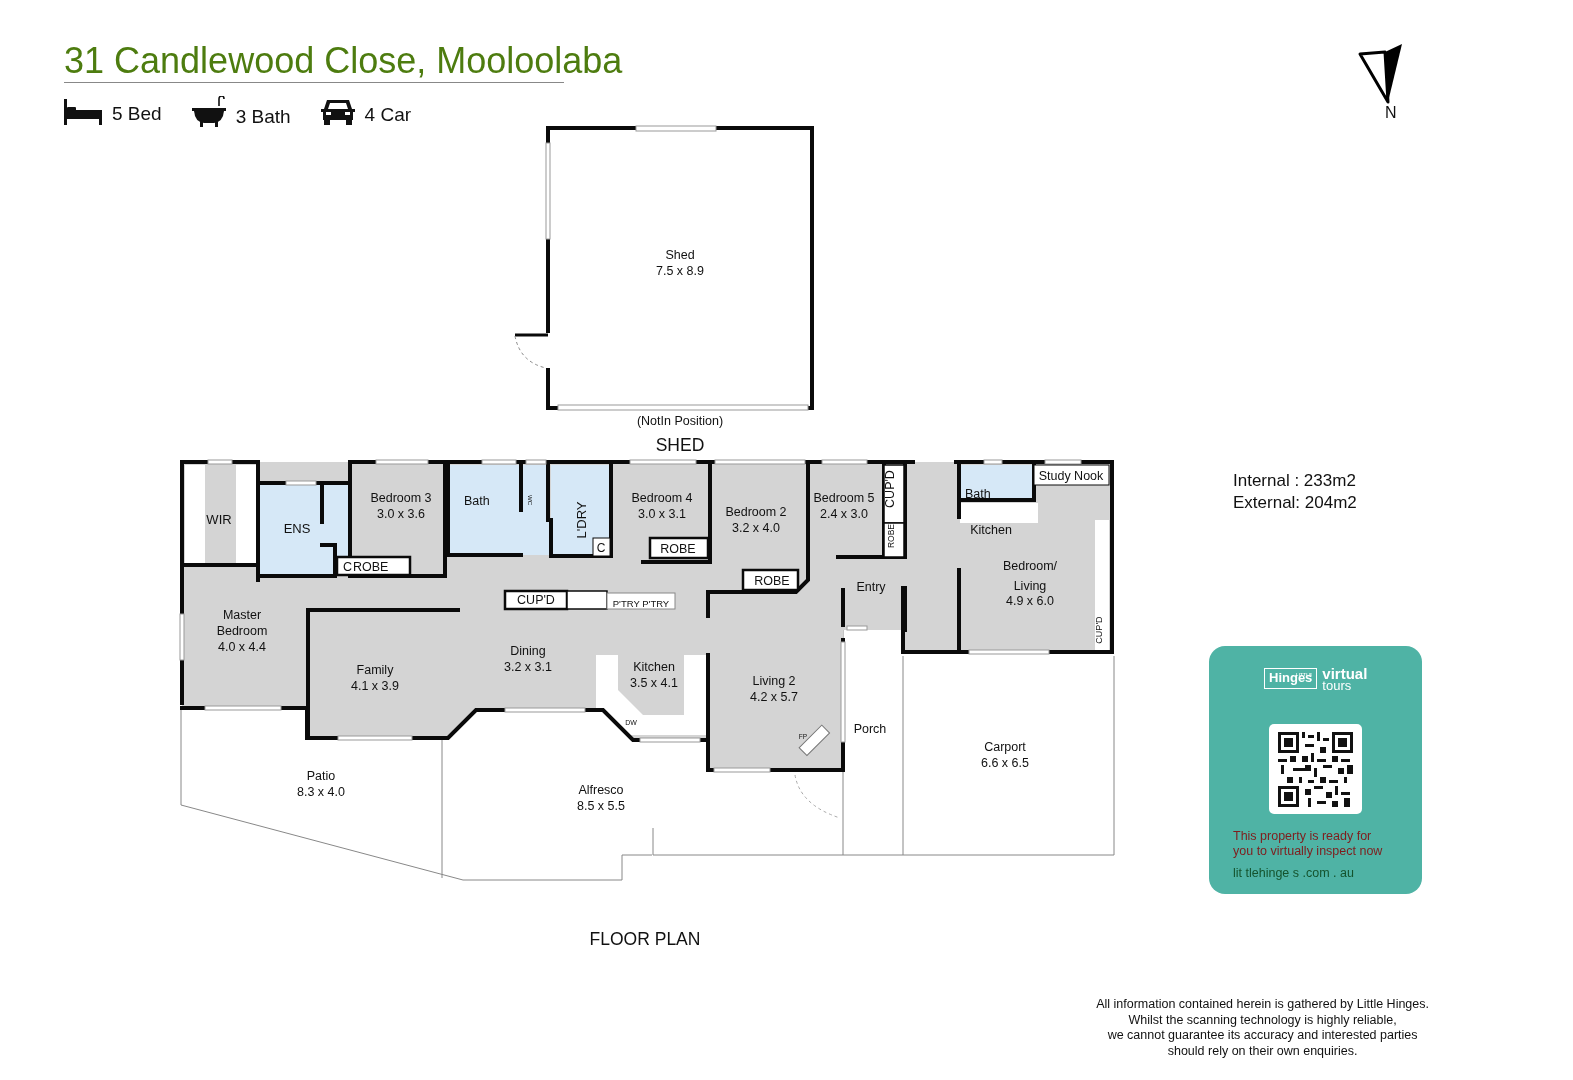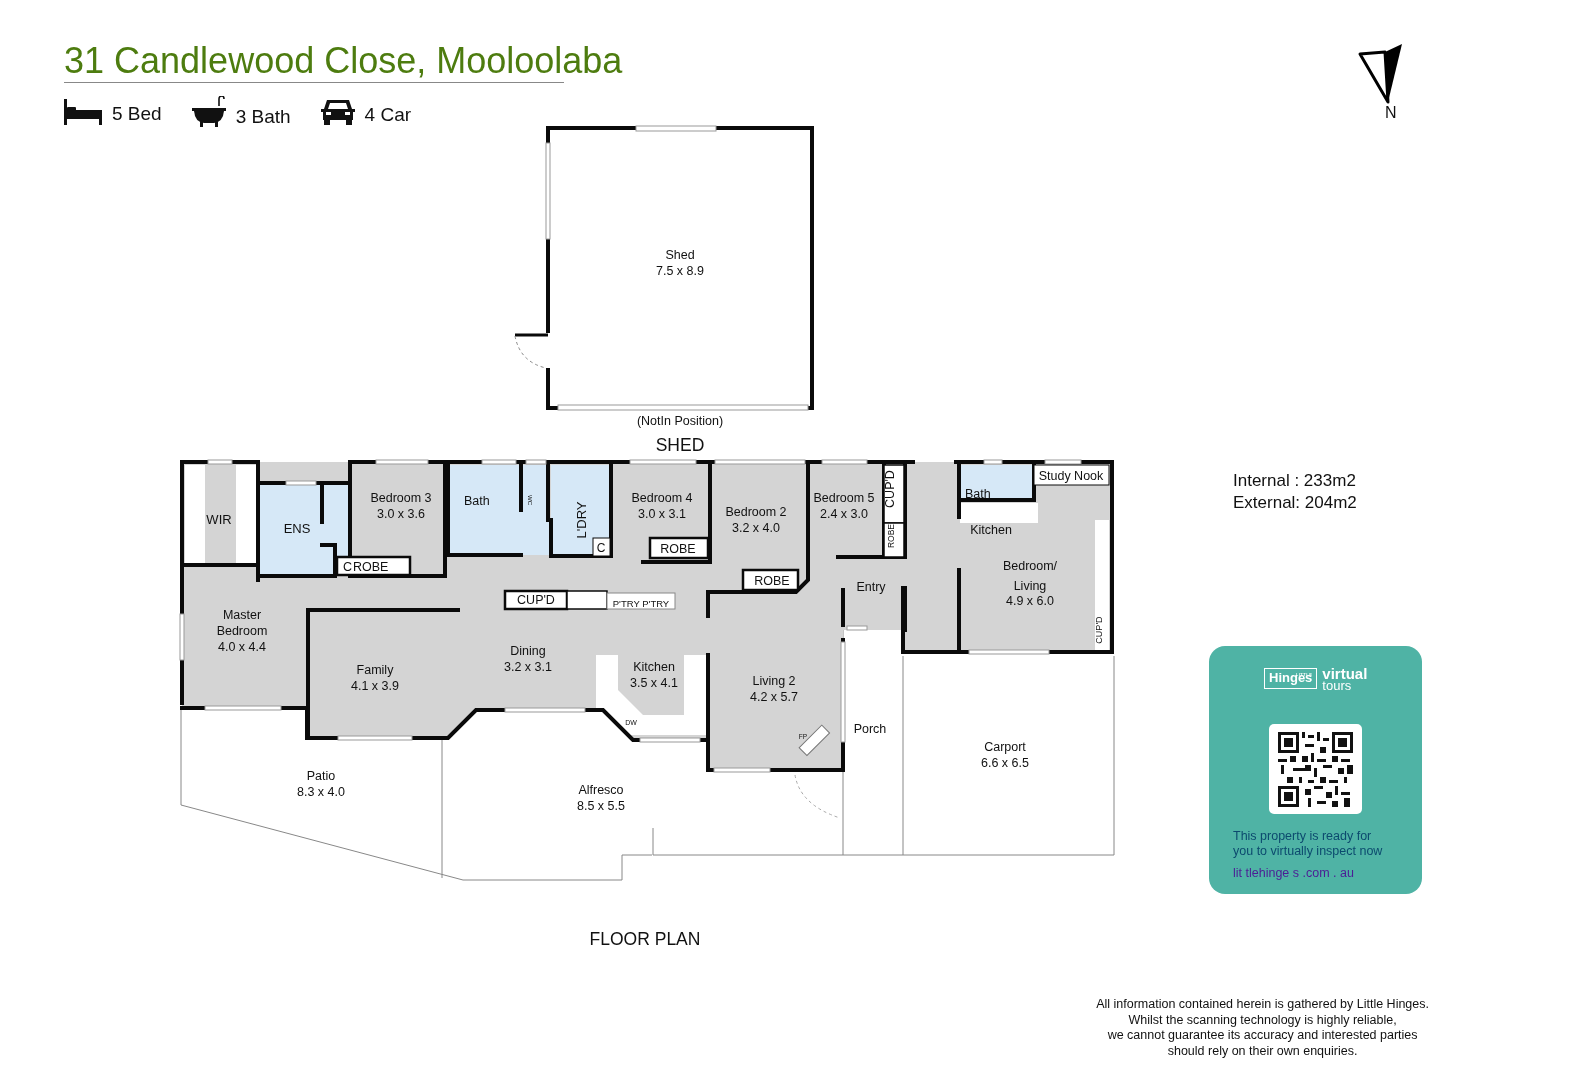--- a/index.html
+++ b/index.html
@@ -18,22 +18,22 @@
           background: #4fb3a5; border-radius: 16px; color: #fff; }
   .card-logo { position: absolute; left: 55px; top: 22px; display: flex; align-items: flex-start; }
   .logo-box { border: 1.5px solid #fff; border-radius: 0; padding: 2px 4px 3px 4px; font-size: 13px;
               font-weight: bold; position: relative; line-height: 14px; }
   .logo-box .little { position: absolute; right: 4px; top: -1px; font-size: 4px; letter-spacing: 0.5px; }
   .logo-text { margin-left: 5px; line-height: 12px; }
   .logo-text .v { font-size: 15px; font-weight: bold; }
   .logo-text .t { font-size: 13px; }
   .qr-wrap { position: absolute; left: 60px; top: 78px; width: 93px; height: 90px; background: #fff; border-radius: 5px; }
   .qr { position: absolute; left: 9px; top: 8px; width: 75px; height: 75px; }
-  .card-msg { position: absolute; left: 24px; top: 183px; font-size: 12.5px; line-height: 15px; color: #0c4a6e; }
-  .card-url { position: absolute; left: 24px; top: 220px; font-size: 12.5px; color: #4c1d95; }
+  .card-msg { position: absolute; left: 24px; top: 183px; font-size: 12.5px; line-height: 15px; color: #7f1d1d; }
+  .card-url { position: absolute; left: 24px; top: 220px; font-size: 12.5px; color: #14532d; }
   .disclaimer { position: absolute; right: 144px; top: 997px; font-size: 12.5px; line-height: 15.5px; text-align: center; }
   .lbl { font-family: "Liberation Sans", sans-serif; fill: #111; }
 </style>
 </head>
 <body>
 
 <div class="title">31 Candlewood Close, Mooloolaba</div>
 <div class="title-rule"></div>
 
 <div class="features">

